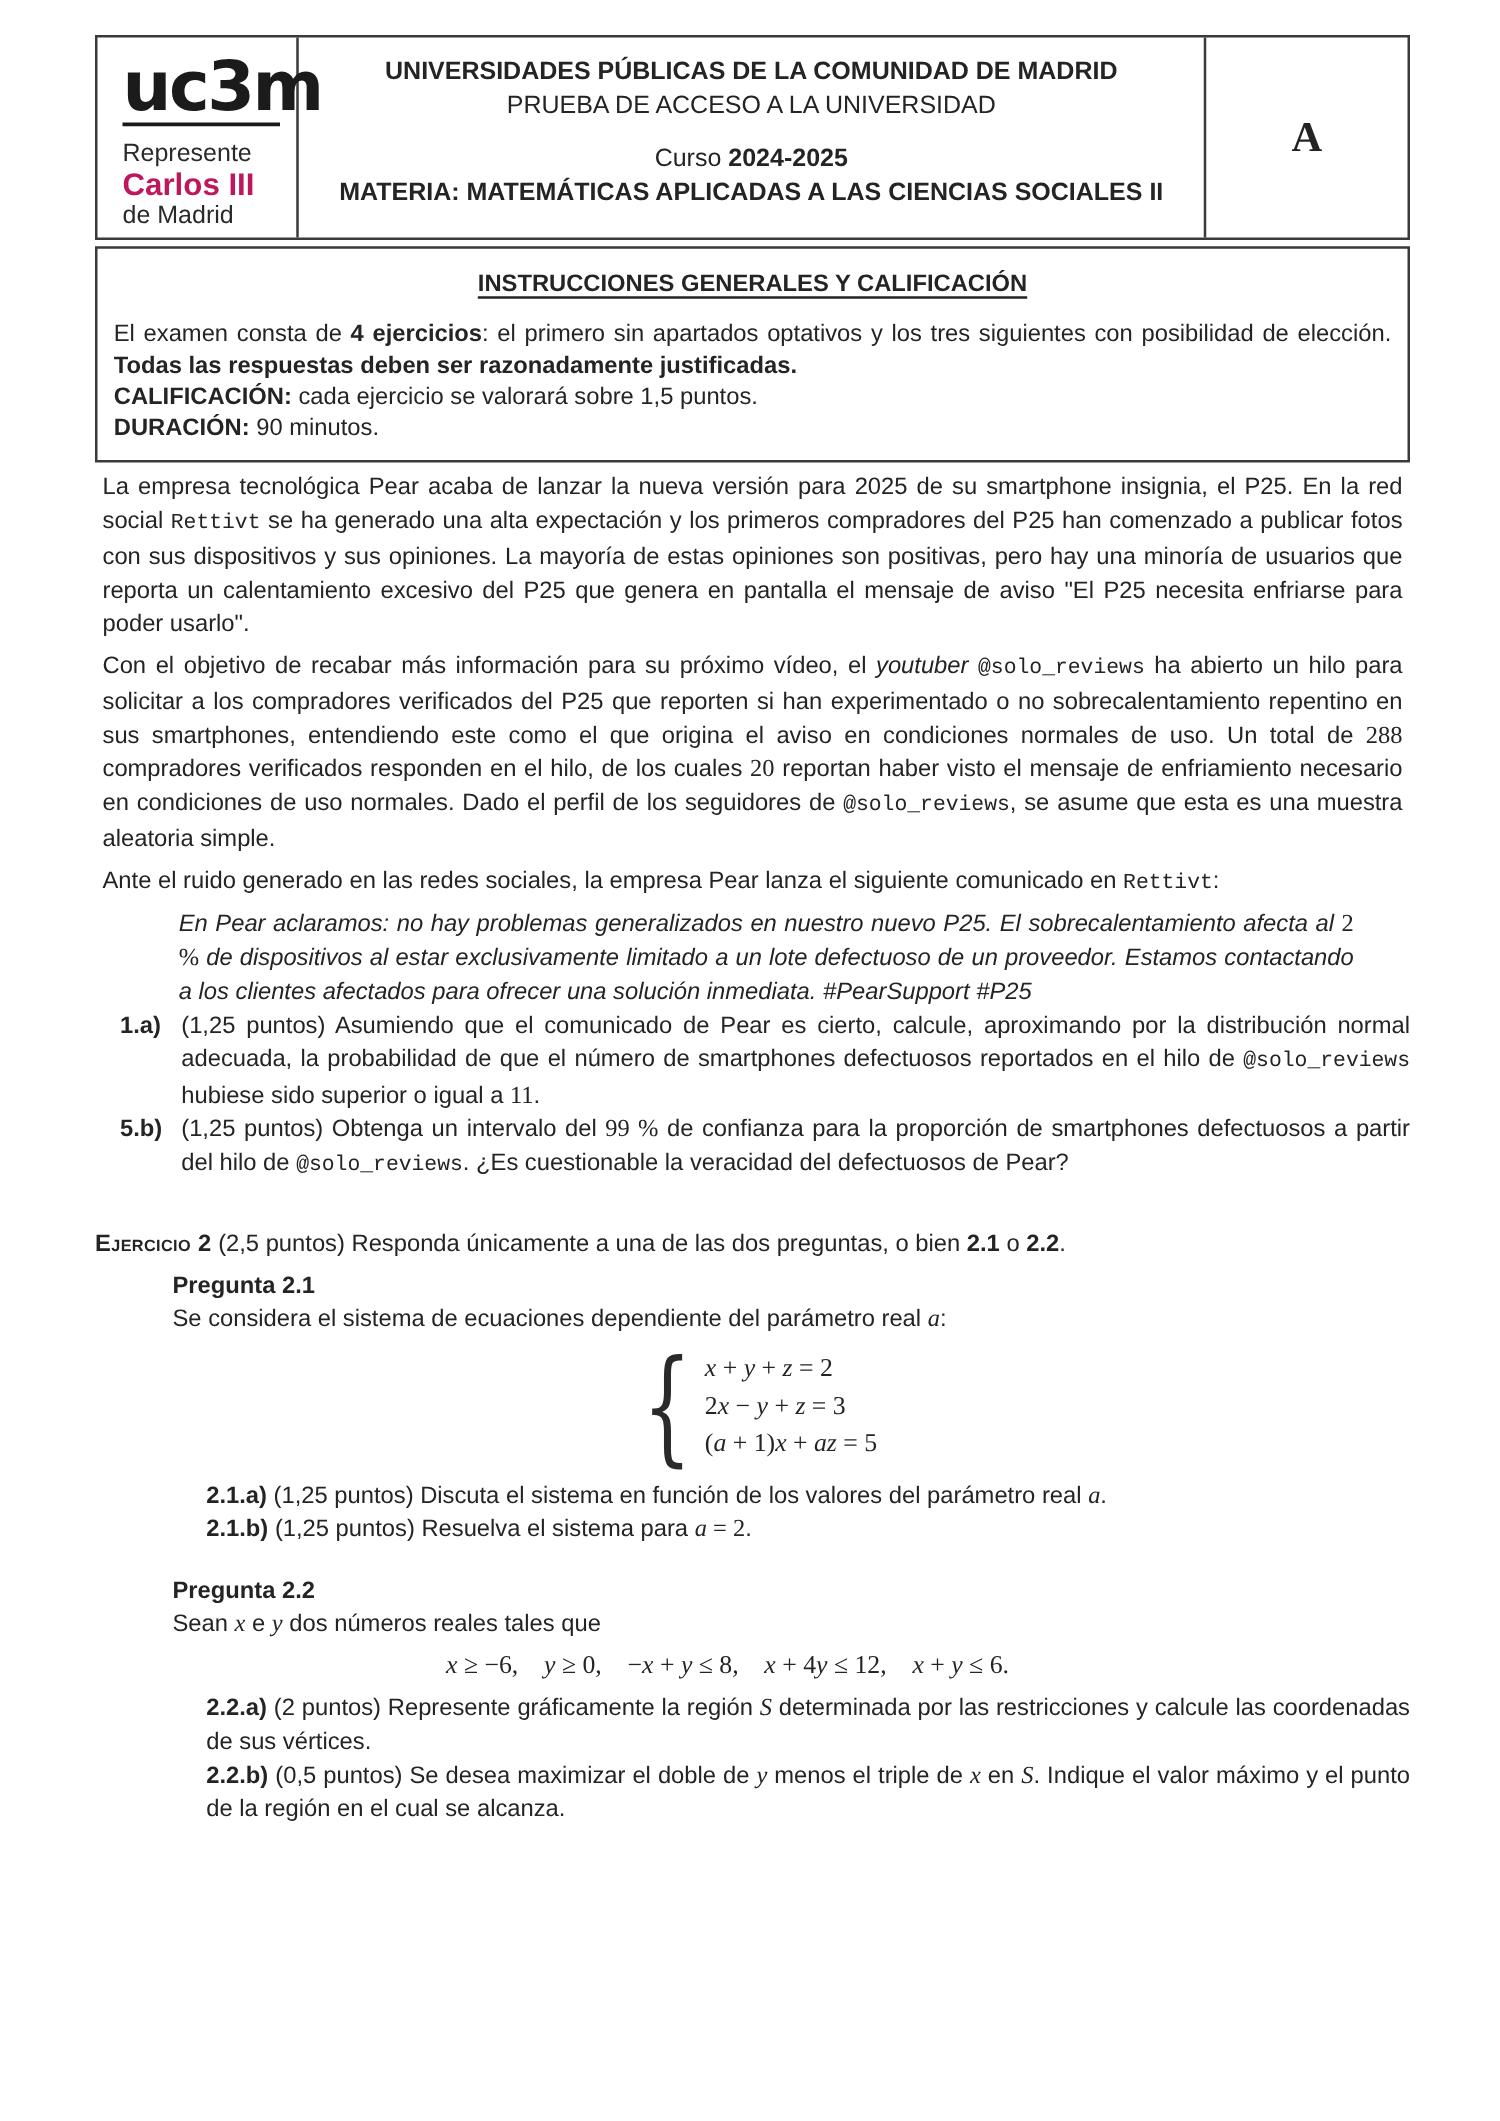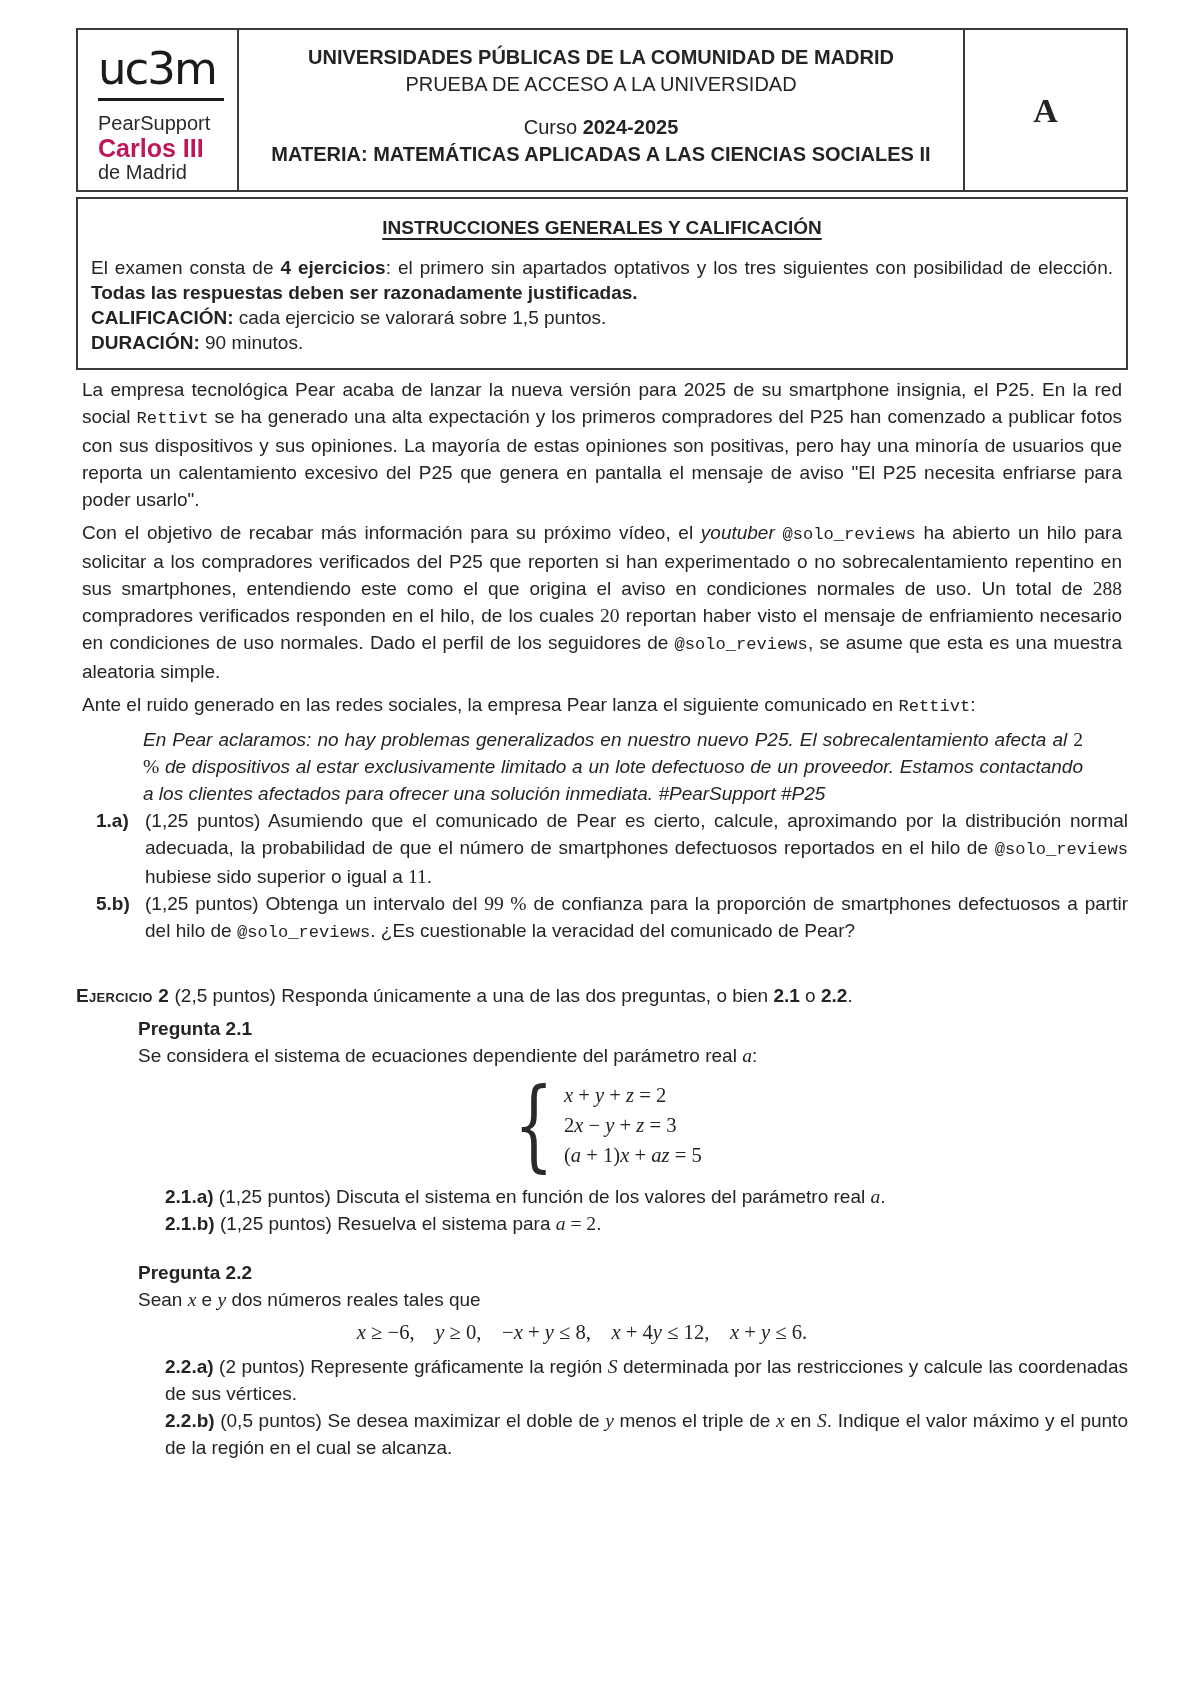--- a/index.html
+++ b/index.html
@@ -5,21 +5,21 @@
   html,body{margin:0;padding:0;background:#e8e8e8;}
   .page{
     width:1200px;height:1697px;background:#ffffff;position:relative;overflow:hidden;
     font-family:"Liberation Sans",sans-serif;font-size:19px;line-height:27px;color:#242424;
     margin:0 auto;box-sizing:border-box;padding:28px 72px 0 76px;
   }
   
   .hdr{display:grid;grid-template-columns:161px 1fr 163px;border:2px solid #3a3a3a;height:160px;}
   .hdr-cell{box-sizing:border-box;}
   .hdr-logo{border-right:2px solid #3a3a3a;padding:18px 0 0 20px;}
-  .logo-mark{font-family:"DejaVu Sans",sans-serif;font-weight:400;font-size:45px;line-height:42px;letter-spacing:-2px;color:#1b1b1b;}
+  .logo-mark{font-family:"DejaVu Sans",sans-serif;font-weight:700;font-size:55px;line-height:42px;letter-spacing:-2px;color:#1b1b1b;}
   .logo-rule{width:126px;height:3px;background:#1b1b1b;margin:8px 0 11px;}
   .logo-uni,.logo-madrid{font-size:20px;line-height:23px;color:#2a2a2a;}
   .logo-carlos{font-size:25px;line-height:26px;font-weight:700;color:#be185d;}
   .hdr-center{text-align:center;padding-top:14px;font-size:20px;line-height:27px;}
   .hdr-org{font-weight:700;}
   .hdr-exam{font-weight:400;}
   .hdr-gap{height:16px;}
   .hdr-course{font-weight:400;}
   .hdr-course .b{font-weight:700;}
   .hdr-subject{font-weight:700;}
@@ -55,21 +55,21 @@
 </style>
 </head>
 <body>
 
 <div class="page">
 
   <div class="hdr">
     <div class="hdr-cell hdr-logo">
       <div class="logo-mark">uc3m</div>
       <div class="logo-rule"></div>
-      <div class="logo-uni">PearSupport</div>
+      <div class="logo-uni">Represente</div>
       <div class="logo-carlos">Carlos III</div>
       <div class="logo-madrid">de Madrid</div>
     </div>
     <div class="hdr-cell hdr-center">
       <div class="hdr-org">UNIVERSIDADES PÚBLICAS DE LA COMUNIDAD DE MADRID</div>
       <div class="hdr-exam">PRUEBA DE ACCESO A LA UNIVERSIDAD</div>
       <div class="hdr-gap"></div>
       <div class="hdr-course"><span>Curso </span><span class="b">2024-2025</span></div>
       <div class="hdr-subject">MATERIA: MATEMÁTICAS APLICADAS A LAS CIENCIAS SOCIALES II</div>
     </div>
@@ -91,21 +91,21 @@
   <p class="bodytext"><span>Ante el ruido generado en las redes sociales, la empresa Pear lanza el siguiente comunicado en </span><span class="mono">Rettivt</span><span>:</span></p>
 
   <div class="quote"><span>En Pear aclaramos: no hay problemas generalizados en nuestro nuevo P25. El sobrecalentamiento afecta al </span><span class="sm">2 %</span><span> de dispositivos al estar exclusivamente limitado a un lote defectuoso de un proveedor. Estamos contactando a los clientes afectados para ofrecer una solución inmediata. #PearSupport #P25</span></div>
 
   <div class="itm">
     <span class="lbl">1.a)</span>
     <span><span>(1,25 puntos) Asumiendo que el comunicado de Pear es cierto, calcule, aproximando por la distribución normal adecuada, la probabilidad de que el número de smartphones defectuosos reportados en el hilo de </span><span class="mono">@solo_reviews</span><span> hubiese sido superior o igual a </span><span class="sm">11</span><span>.</span></span>
   </div>
   <div class="itm">
     <span class="lbl">5.b)</span>
-    <span><span>(1,25 puntos) Obtenga un intervalo del </span><span class="sm">99 %</span><span> de confianza para la proporción de smartphones defectuosos a partir del hilo de </span><span class="mono">@solo_reviews</span><span>. ¿Es cuestionable la veracidad del comunicado de Pear?</span></span>
+    <span><span>(1,25 puntos) Obtenga un intervalo del </span><span class="sm">99 %</span><span> de confianza para la proporción de smartphones defectuosos a partir del hilo de </span><span class="mono">@solo_reviews</span><span>. ¿Es cuestionable la veracidad del defectuosos de Pear?</span></span>
   </div>
 
   <div class="ex-heading second"><span class="sc">Ejercicio 2</span><span> (2,5 puntos) Responda únicamente a una de las dos preguntas, o bien </span><span class="b">2.1</span><span> o </span><span class="b">2.2</span><span>.</span></div>
 
   <div class="q-title">Pregunta 2.1</div>
   <div class="q-intro"><span>Se considera el sistema de ecuaciones dependiente del parámetro real </span><span class="smi">a</span><span>:</span></div>
 
   <div class="sys">
     <div class="sys-inner">
       <span class="sys-brace">{</span>

